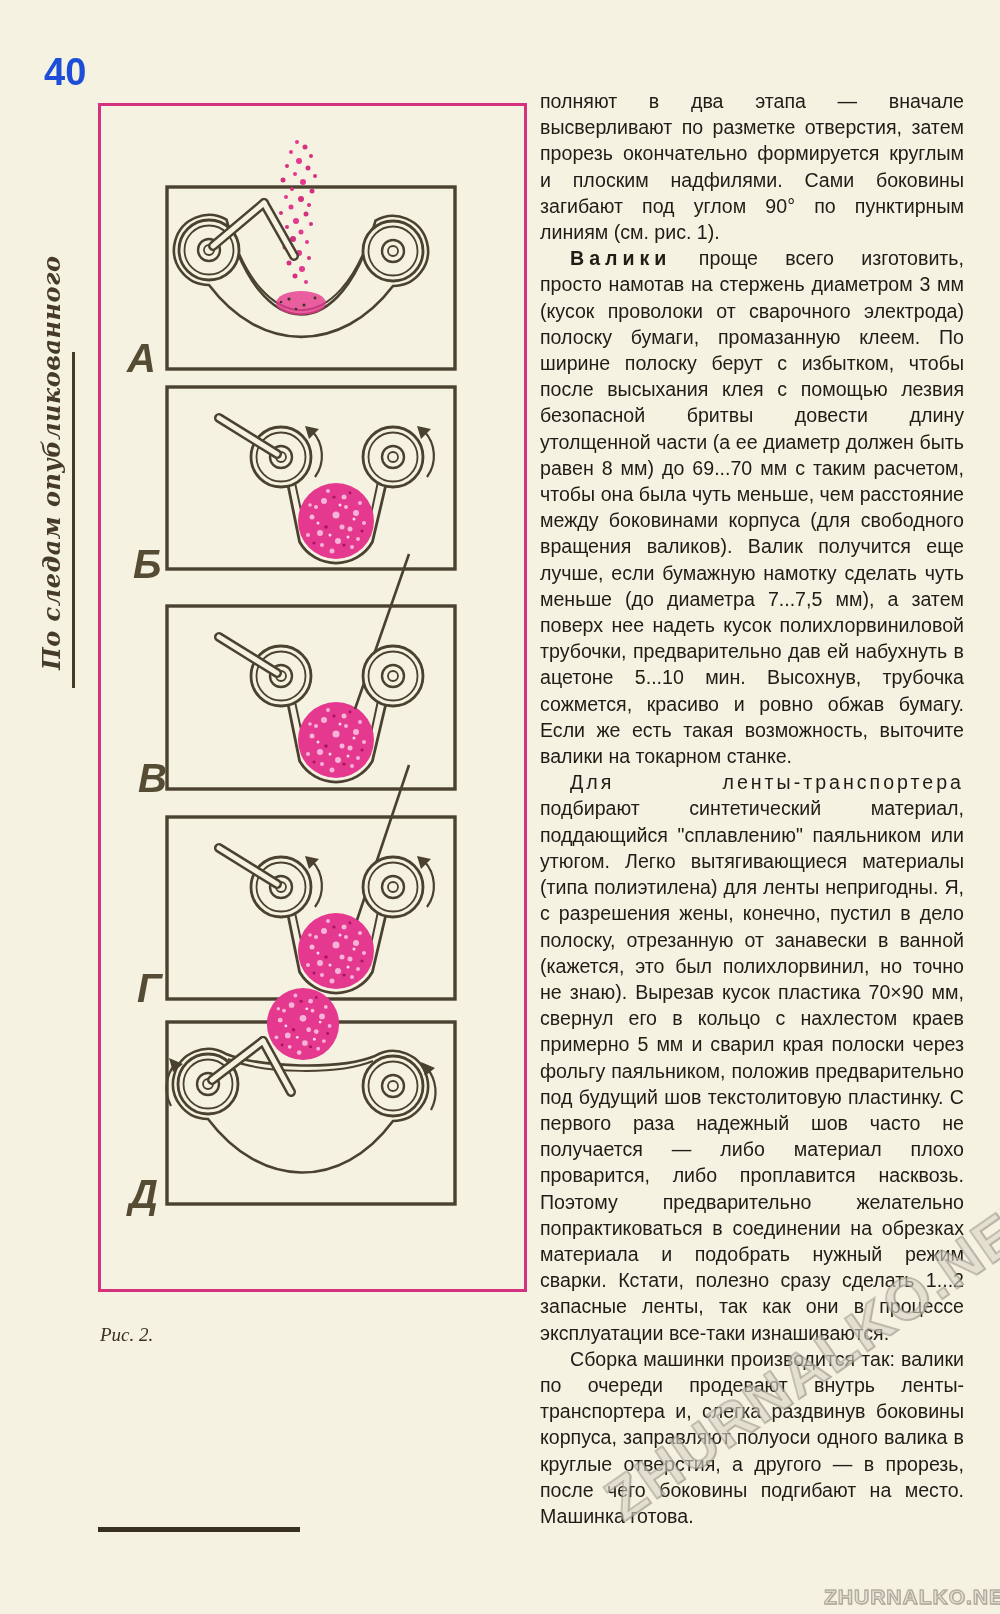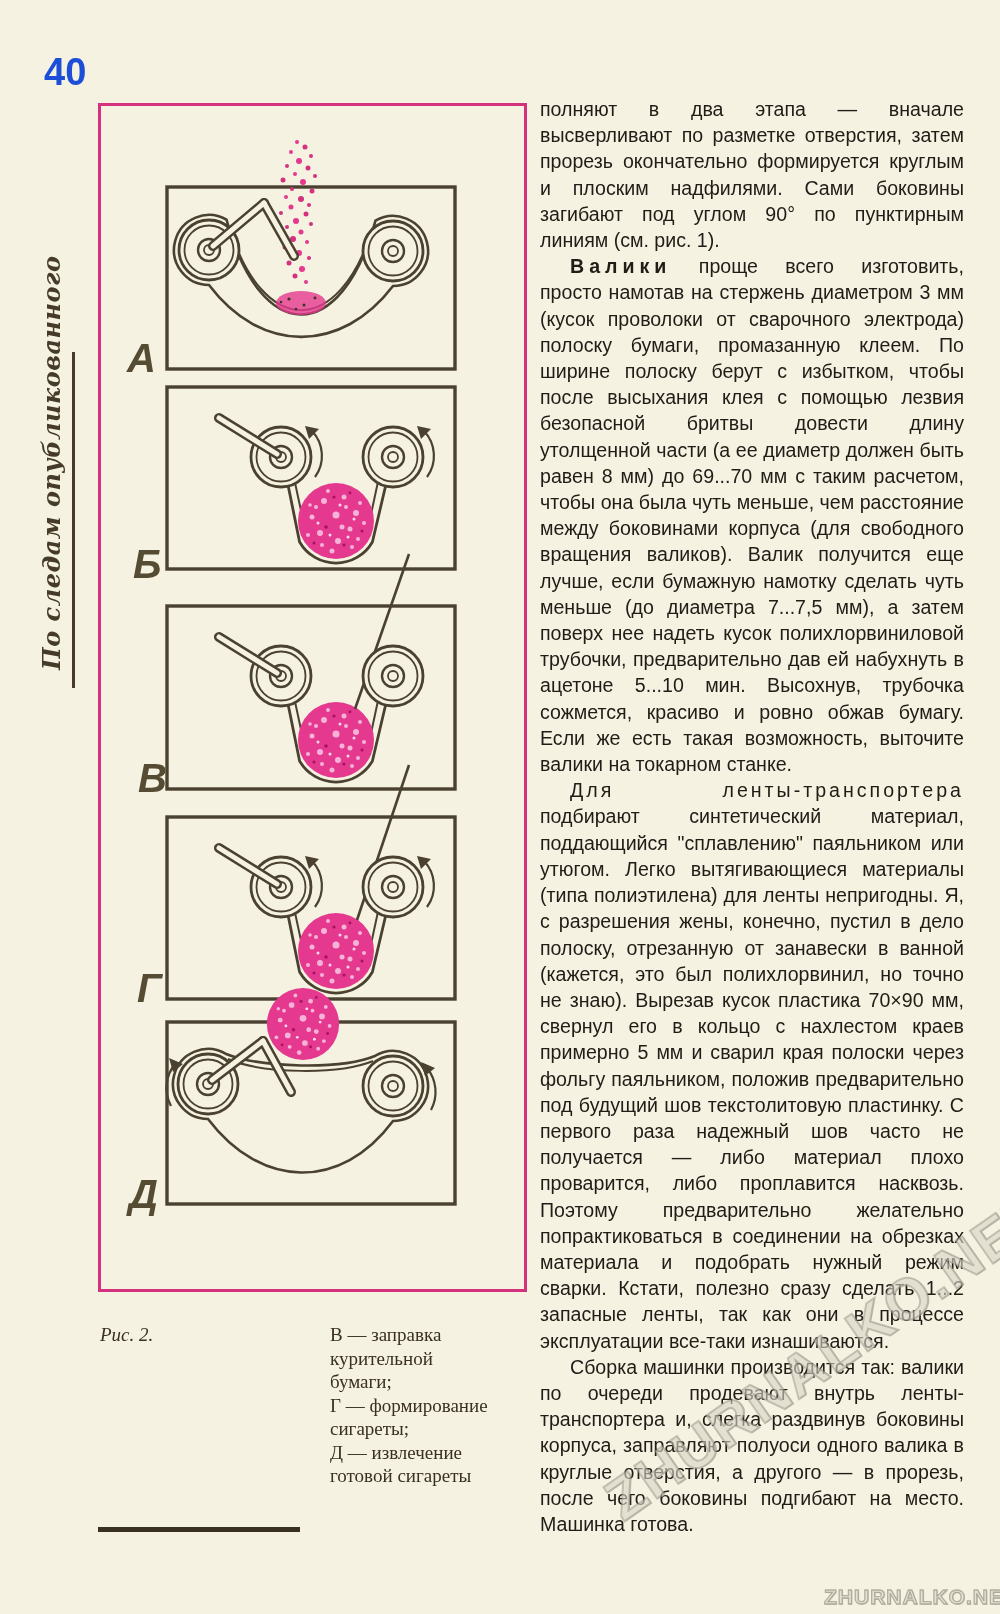--- a/index.html
+++ b/index.html
@@ -16,21 +16,21 @@
   .frame{left:98px;top:103px;width:423px;height:1183px;border:3px solid #d4317f;}
   .frame svg{position:absolute;left:0;top:0;}
   .panel-label{position:absolute;font-weight:bold;font-style:italic;font-size:40px;
                color:#564b33;line-height:1;}
   .cap{font-family:"Liberation Serif",serif;font-weight:normal;font-size:19px;
        line-height:23.5px;color:#3a3021;white-space:pre-line;}
   .cap-figlabel{left:100px;top:1323px;width:225px;font-style:italic;}
   .cap-left{left:100px;top:1347px;width:228px;}
   .cap-right{left:330px;top:1323px;width:200px;}
   .caption-rule{left:98px;top:1527px;width:202px;height:5px;background:#3a3021;}
-  .body-col{left:540px;top:96px;width:424px;font-size:19.6px;line-height:26.2px;
+  .body-col{left:540px;top:88px;width:424px;font-size:19.6px;line-height:26.2px;
             color:#201c16;text-align:justify;}
   .body-col p{margin:0;}
   .ind{text-indent:30px;}
   .spaced{letter-spacing:5px;font-weight:bold;}
   .spaced2{letter-spacing:3px;margin-top:41px;}
   .lead-bold{font-weight:normal;}
   .wm{font-weight:bold;color:rgba(237,234,222,.5);
       -webkit-text-stroke:2px rgba(148,142,126,.5);
       text-shadow:1px 1px 0 rgba(120,115,100,.22);}
   .wm-diag{left:570px;top:1340px;width:460px;text-align:center;font-size:58px;
@@ -237,27 +237,20 @@
     </svg>
 
     <div class="panel-label" style="left:26px;top:232px;">А</div>
     <div class="panel-label" style="left:32px;top:438px;">Б</div>
     <div class="panel-label" style="left:37px;top:652px;">В</div>
     <div class="panel-label" style="left:36px;top:862px;">Г</div>
     <div class="panel-label" style="left:28px;top:1068px;">Д</div>
   </div>
 
   <div class="abs cap cap-figlabel">Рис. 2.</div>
-  <div class="abs cap cap-right">В — заправка
-курительной
-бумаги;
-Г — формирование
-сигареты;
-Д — извлечение
-готовой сигареты</div>
   <div class="abs caption-rule"></div>
 
   <div class="abs body-col">
     <p>полняют в два этапа — вначале высверливают по разметке отверстия, затем прорезь окончательно формируется круглым и плоским надфилями. Сами боковины загибают под углом 90° по пунктирным линиям (см. рис. 1).</p>
     <p class="ind"><span class="spaced">Валики</span><span> проще всего изготовить, просто намотав на стержень диаметром 3 мм (кусок проволоки от сварочного электрода) полоску бумаги, промазанную клеем. По ширине полоску берут с избытком, чтобы после высыхания клея с помощью лезвия безопасной бритвы довести длину утолщенной части (а ее диаметр должен быть равен 8 мм) до 69...70 мм с таким расчетом, чтобы она была чуть меньше, чем расстояние между боковинами корпуса (для свободного вращения валиков). Валик получится еще лучше, если бумажную намотку сделать чуть меньше (до диаметра 7...7,5 мм), а затем поверх нее надеть кусок полихлорвиниловой трубочки, предварительно дав ей набухнуть в ацетоне 5...10 мин. Высохнув, трубочка сожмется, красиво и ровно обжав бумагу. Если же есть такая возможность, выточите валики на токарном станке.</span></p>
     <p class="ind"><span class="spaced2">Для ленты-транспортера</span><span> подбирают синтетический материал, поддающийся "сплавлению" паяльником или утюгом. Легко вытягивающиеся материалы (типа полиэтилена) для ленты непригодны. Я, с разрешения жены, конечно, пустил в дело полоску, отрезанную от занавески в ванной (кажется, это был полихлорвинил, но точно не знаю). Вырезав кусок пластика 70×90 мм, свернул его в кольцо с нахлестом краев примерно 5 мм и сварил края полоски через фольгу паяльником, положив предварительно под будущий шов текстолитовую пластинку. С первого раза надежный шов часто не получается — либо материал плохо проварится, либо проплавится насквозь. Поэтому предварительно желательно попрактиковаться в соединении на обрезках материала и подобрать нужный режим сварки. Кстати, полезно сразу сделать 1...2 запасные ленты, так как они в процессе эксплуатации все-таки изнашиваются.</span></p>
     <p class="ind"><span class="lead-bold">Сборка машинки</span><span> производится так: валики по очереди продевают внутрь ленты-транспортера и, слегка раздвинув боковины корпуса, заправляют полуоси одного валика в круглые отверстия, а другого — в прорезь, после чего боковины подгибают на место. Машинка готова.</span></p>
   </div>
 
   <div class="abs wm wm-diag">ZHURNALKO.NET</div>

